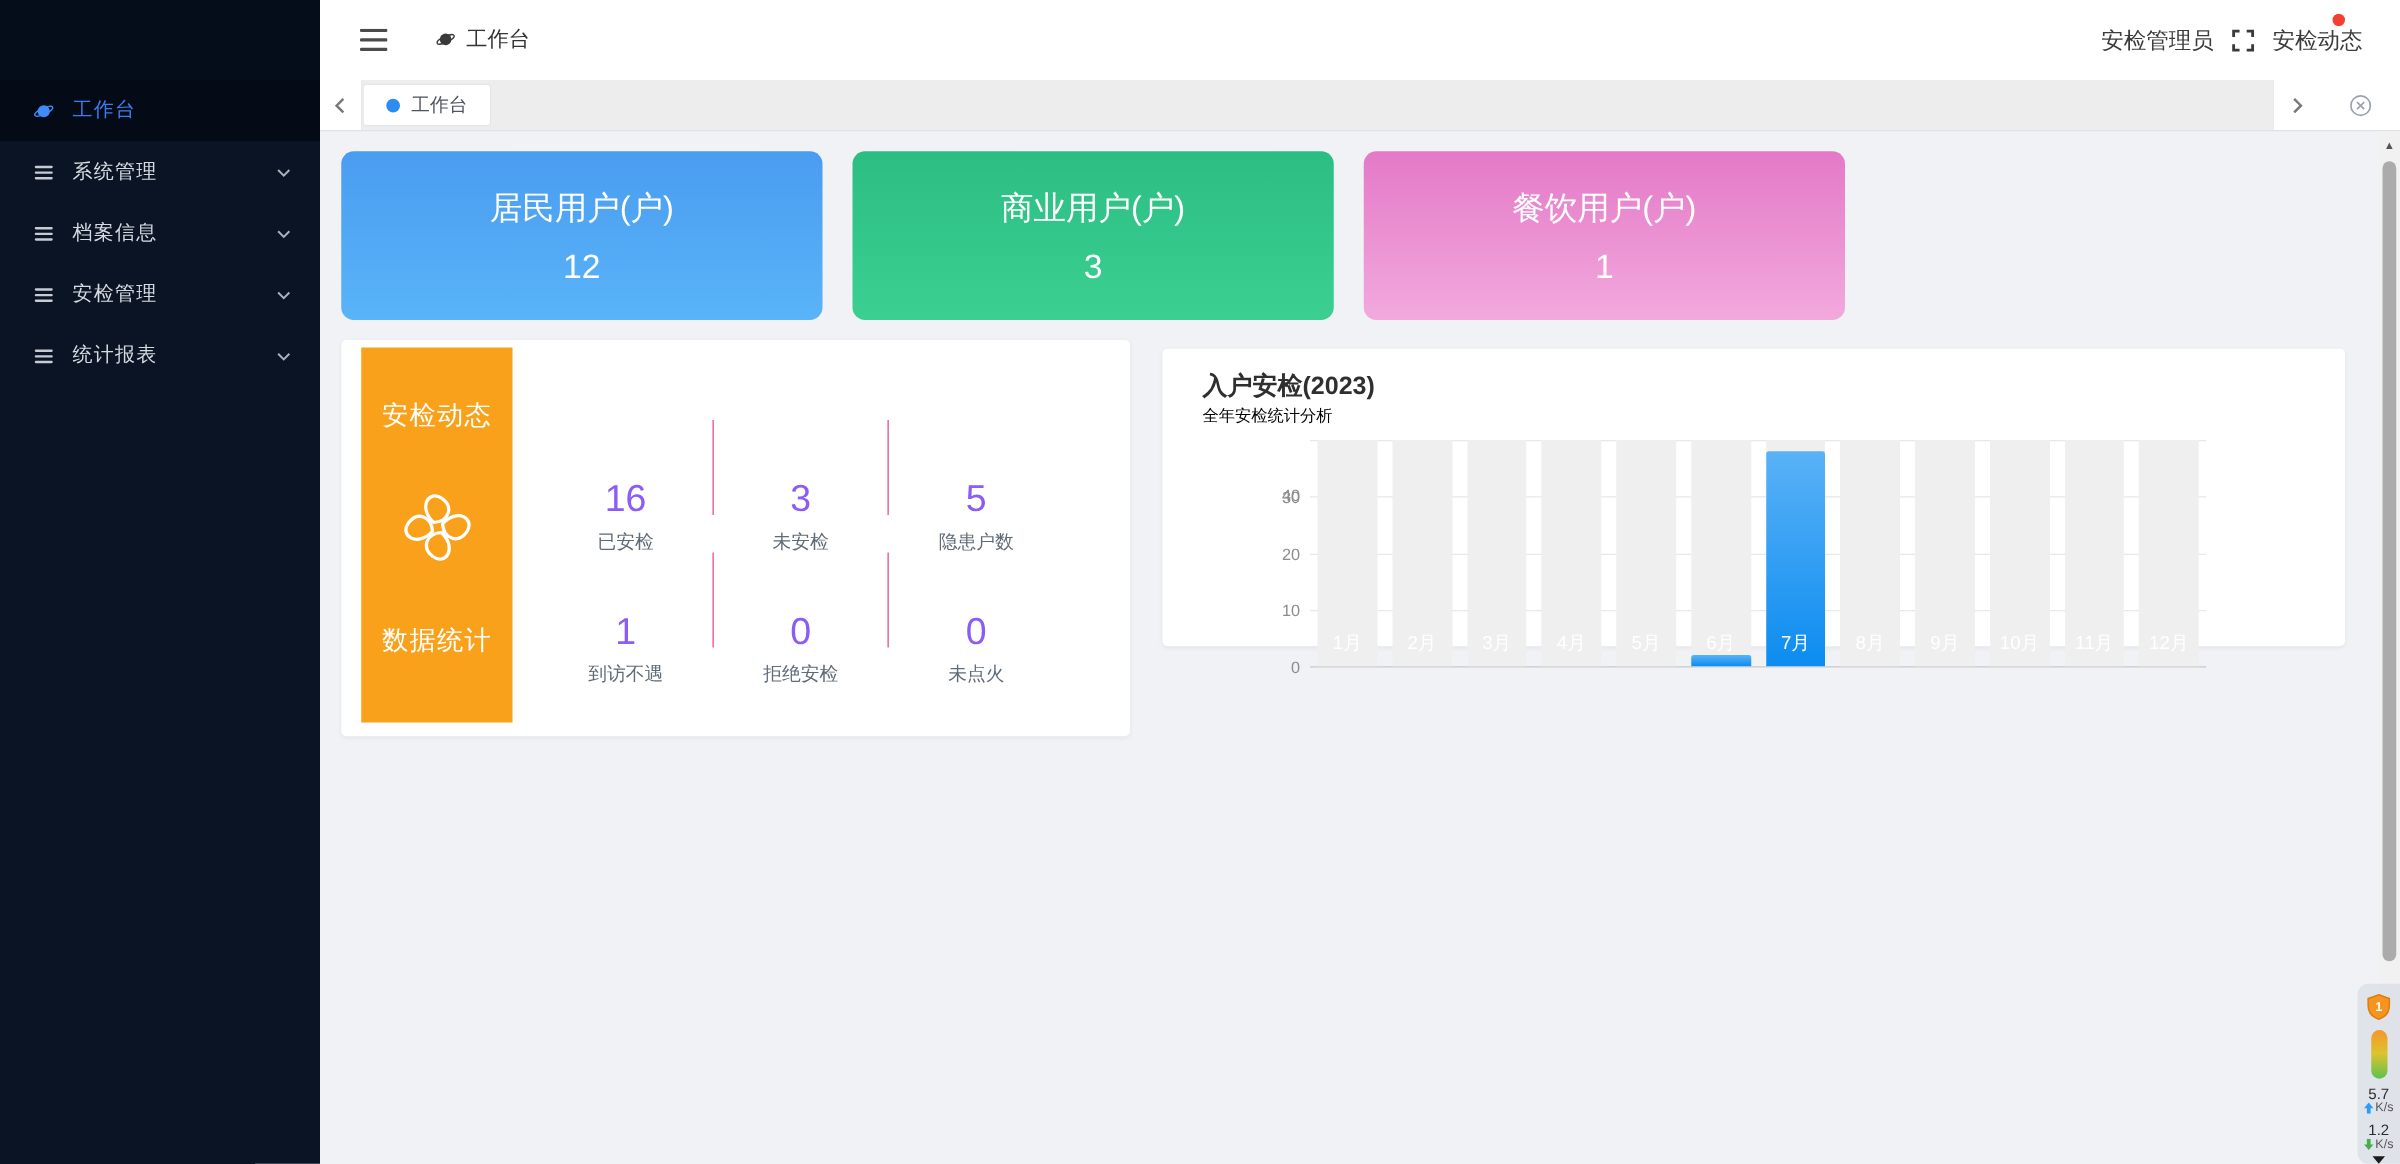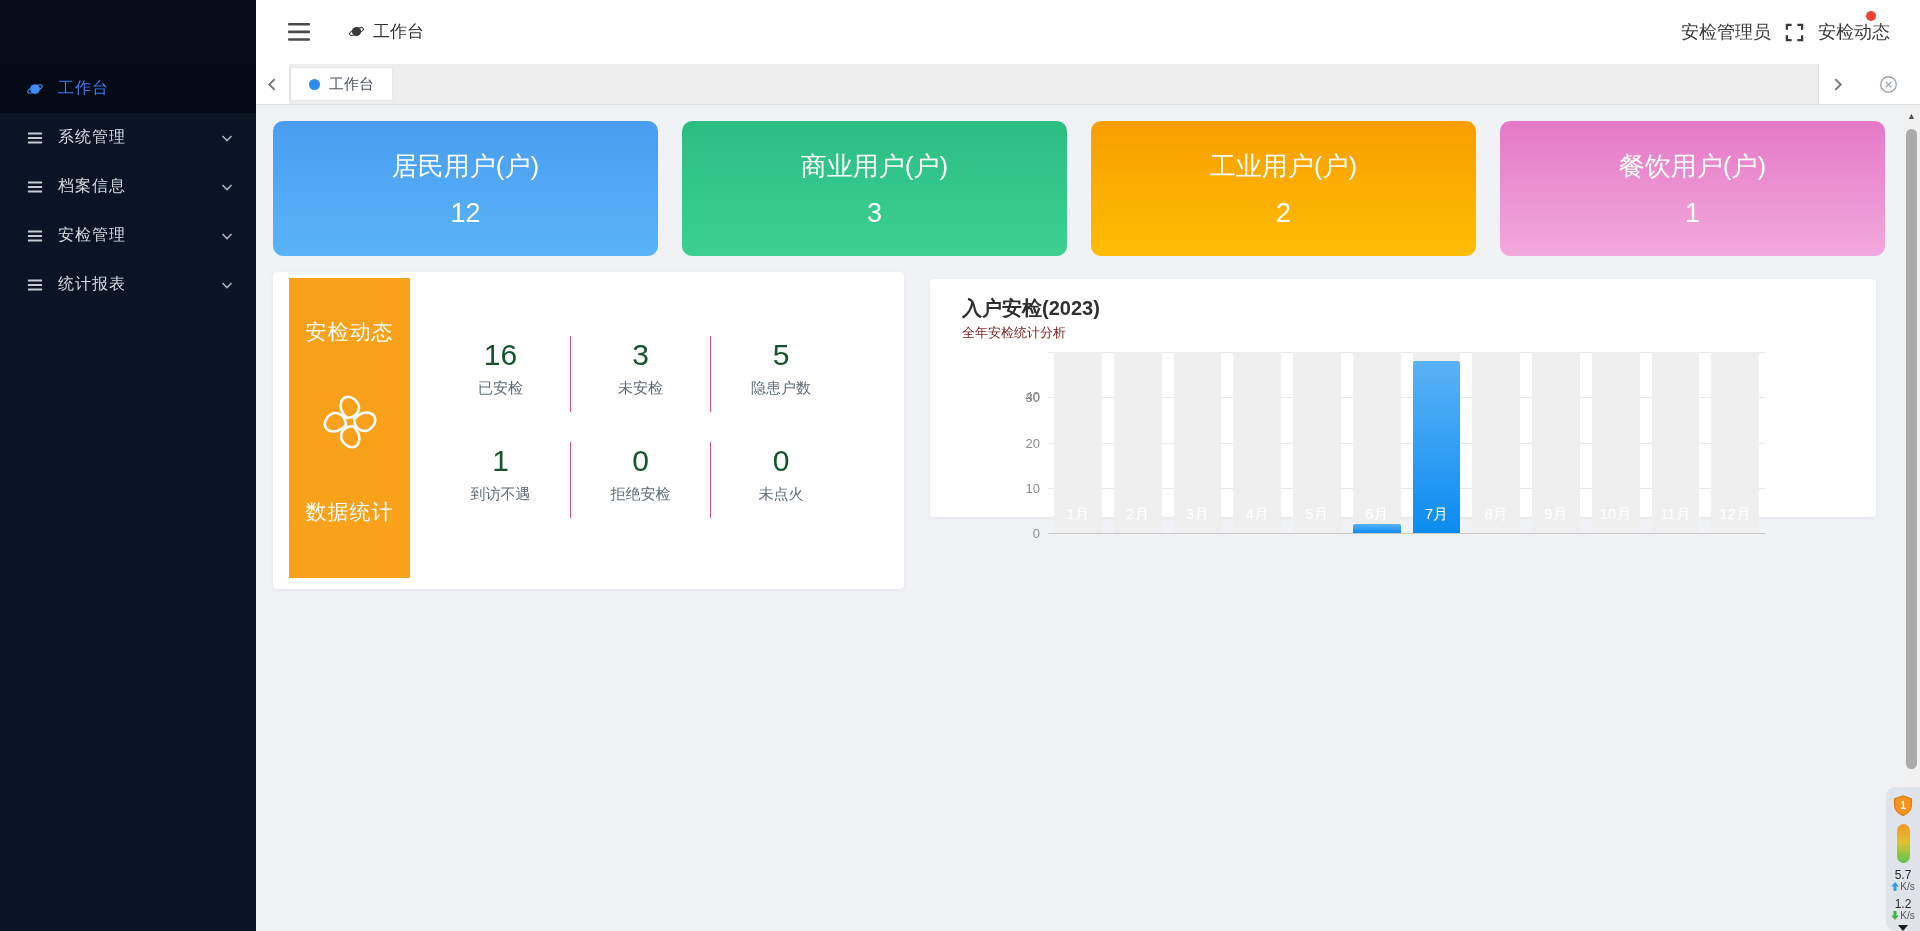--- a/index.html
+++ b/index.html
@@ -58,27 +58,27 @@
   .panel { background:#fff; border-radius:4px; box-shadow:0 1px 4px rgba(0,0,0,.06); position:absolute; }
   .safety { left:273px; top:272px; width:631px; height:317px; }
   .banner { position:absolute; left:16px; top:6px; width:121px; height:300px;
     display:flex; flex-direction:column; align-items:center; justify-content:space-between;
     padding:40px 0 52px; color:#fff; font-size:21px; letter-spacing:1px; }
   .banner .pinwheel { width:64px; height:64px; color:#fff; }
   .stats { position:absolute; left:158px; top:64px; width:420px; display:grid;
     grid-template-columns:repeat(3,140px); row-gap:30px; }
   .stat { height:76px; text-align:center; border-right:1px solid var(--divider,#e8478c); }
   .stat:nth-child(3n) { border-right:none; }
-  .stat-value { font-size:30px; color:#14532d; line-height:38px; }
+  .stat-value { font-size:30px; color:#8b5cf6; line-height:38px;margin-top:45px; }
   .stat-label { font-size:15px; color:#5f6b77; margin-top:5px; }
 
   
   .chartbox { left:930px; top:279px; width:946px; height:238px; }
   .chart-title { position:absolute; left:32px; top:16px; font-size:20px; font-weight:bold; color:#2f2f2f; }
-  .chart-sub { position:absolute; left:32px; top:45px; font-size:13px; color:#7f1d1d; }
+  .chart-sub { position:absolute; left:32px; top:45px; font-size:13px; color:#000000; }
   .plot { position:absolute; left:118px; top:73px; width:717px; height:181px; }
   .gridline { position:absolute; left:0; right:0; height:1px; background:#e8e8e8; }
   .gridline.base { background:#c9c9c9; }
   .ytick { position:absolute; width:34px; right:725px; text-align:right; font-size:13px;
     color:#8c8c8c; transform:translateY(-7px); }
   .slot { position:absolute; top:0; bottom:0; }
   .track { position:absolute; left:6px; right:6px; top:0; bottom:0; background:#efefef; }
   .bar { position:absolute; left:6px; right:6px; bottom:0; border-radius:2px 2px 0 0; z-index:1; }
   .mlabel { position:absolute; left:0; right:0; bottom:9px; text-align:center;
     font-size:15px; color:#fff; z-index:2; }
@@ -220,24 +220,20 @@
 </div>
 
 <div class="cards" id="cards">
     <div class="card" style="background: linear-gradient(rgb(74, 156, 240), rgb(89, 180, 248));">
       <div class="card-title">居民用户(户)</div>
       <div class="card-value">12</div>
     </div>
     <div class="card" style="background: linear-gradient(rgb(44, 189, 130), rgb(59, 208, 146));">
       <div class="card-title">商业用户(户)</div>
       <div class="card-value">3</div>
-    </div>
-    <div class="card" style="background: linear-gradient(rgb(249, 158, 0), rgb(253, 189, 3));">
-      <div class="card-title">工业用户(户)</div>
-      <div class="card-value">2</div>
     </div>
     <div class="card" style="background: linear-gradient(rgb(228, 121, 199), rgb(242, 169, 221));">
       <div class="card-title">餐饮用户(户)</div>
       <div class="card-value">1</div>
     </div>
   </div>
 
 <div class="panel safety">
   <div class="banner" id="banner" style="background: rgb(249, 161, 27);">
     <span>安检动态</span>

